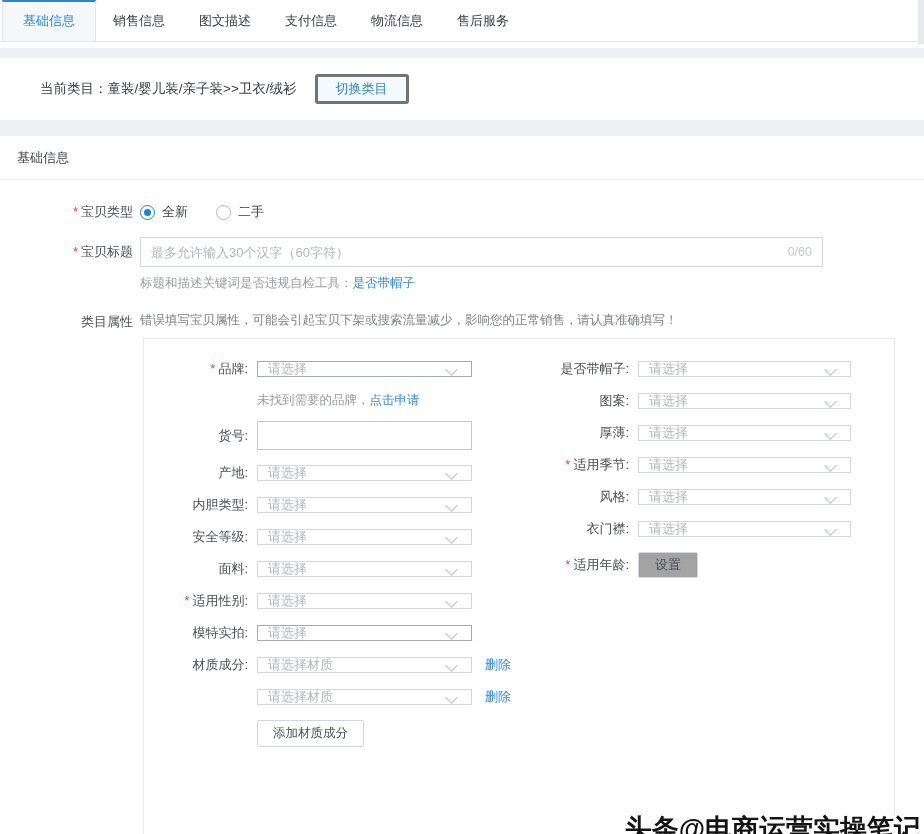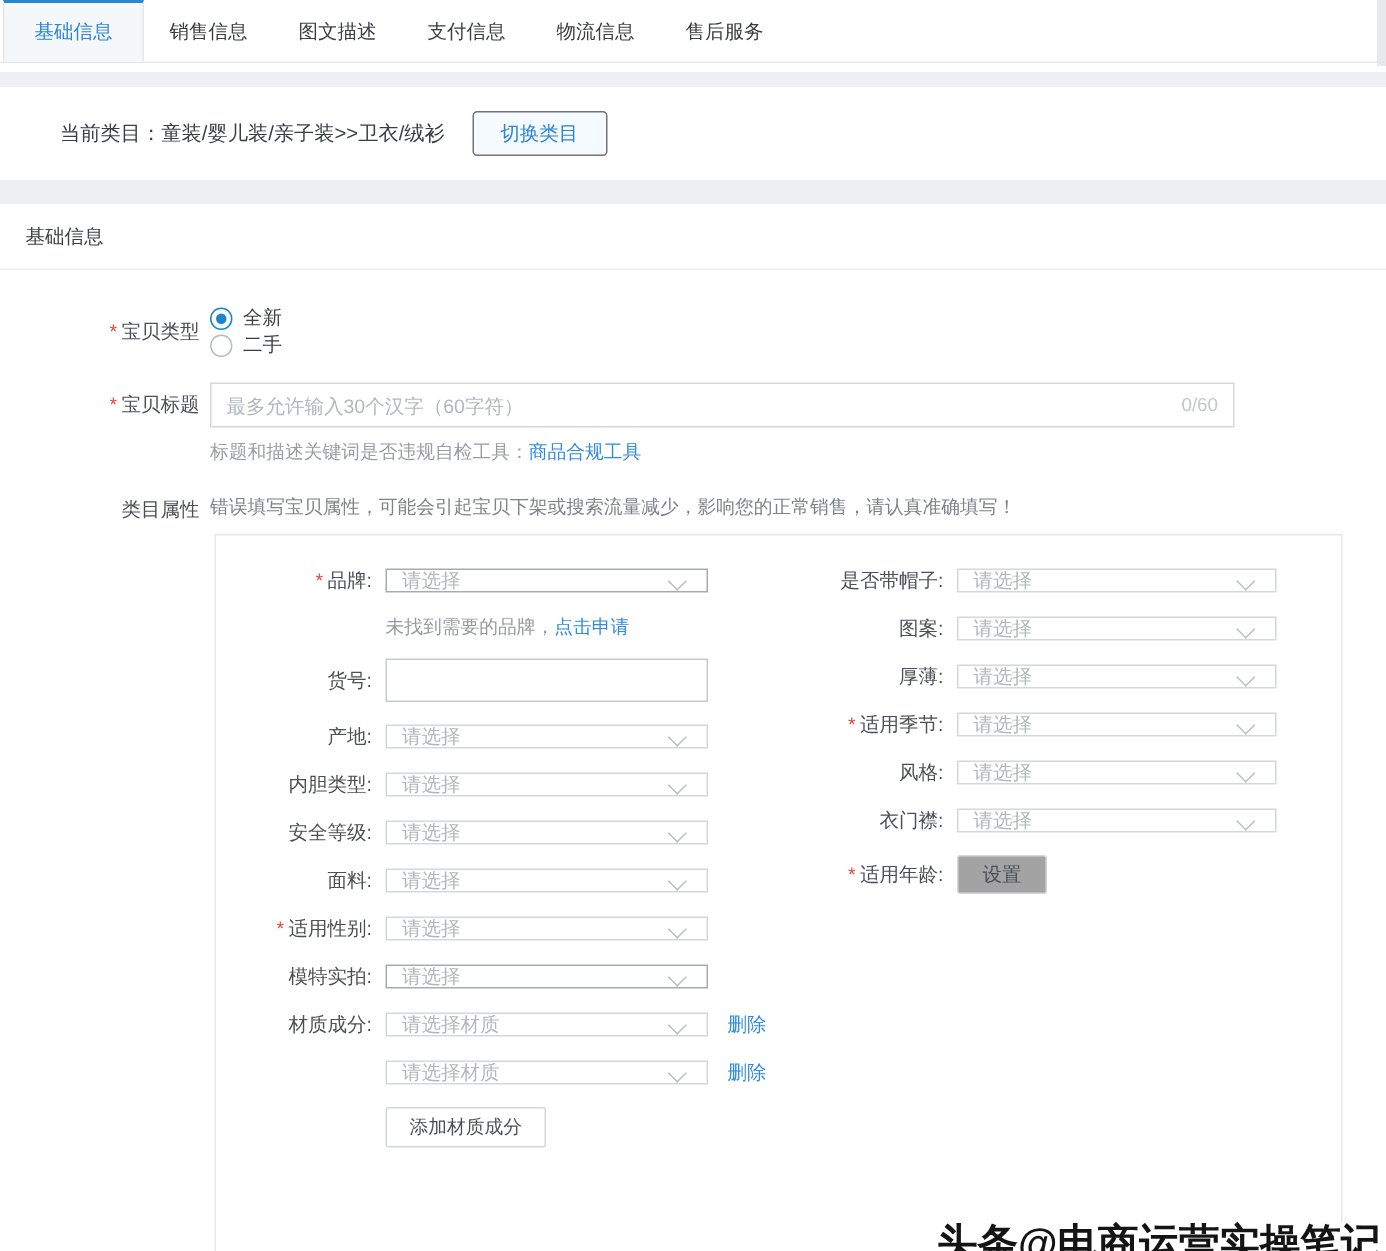--- a/index.html
+++ b/index.html
@@ -31,30 +31,30 @@
     line-height:38px;padding:0 20px;margin-left:2px;
   }
   .scroll-nub{position:absolute;top:0;right:0;width:6px;height:44px;background:#e7e9ec;}
   .band{height:10px;background:var(--gray_band);margin-top:6px;}
   .band2{height:16px;background:var(--gray_band);}
   
   .catrow{height:62px;background:#fff;display:flex;align-items:center;padding-left:40px;}
   .catrow .cat-text{color:#3a3d42;font-size:13.5px;}
   .switch-btn{
     margin-left:18px;height:30px;padding:0 18px;background:#f4faff;
-    border:1px solid #737373;border-radius:3px;color:var(--accent);
+    border:3px solid #737373;border-radius:3px;color:var(--accent);
     font-size:13px;cursor:pointer;font-family:inherit;
   }
   
   .section-head{padding:13px 0 12px 17px;border-bottom:1px solid #eceef1;font-size:13px;color:#3a3d42;}
   
   .frow{display:flex;align-items:center;}
   .flbl{width:133px;text-align:right;flex:none;color:#4c4f54;padding-left:32px;}
   .req::before{content:"*";color:var(--required_red);margin-right:3px;font-style:normal;}
-  .radio-group{display:flex;align-items:center;margin-left:7px;flex-direction:column;}
+  .radio-group{display:flex;align-items:center;margin-left:7px;}
   .radio{display:flex;align-items:center;margin-right:28px;cursor:pointer;}
   .radio .rb{width:15px;height:15px;border-radius:50%;border:1px solid #b6bbc2;background:#fff;position:relative;flex:none;}
   .radio.checked .rb{border-color:#1886ce;}
   .radio.checked .rb::after{content:"";position:absolute;left:3px;top:3px;width:7px;height:7px;border-radius:50%;background:#1886ce;}
   .radio .rlbl{margin-left:7px;color:#3a3d42;}
   .title-row{margin-top:16px;}
   .title-box{margin-left:7px;width:683px;height:30px;border:1px solid var(--border);display:flex;align-items:center;background:#fff;}
   .title-box input{flex:1;border:none;outline:none;height:100%;padding:0 10px;font-size:13px;color:#3a3d42;font-family:inherit;background:transparent;}
   .title-box input::placeholder{color:var(--placeholder);}
   .title-counter{color:#c3c7cd;padding-right:10px;font-size:12.5px;flex:none;}
@@ -146,21 +146,21 @@
 </div>
 
 <div class="frow title-row">
   <span class="flbl req">宝贝标题</span>
   <span class="title-box">
     <input type="text" placeholder="最多允许输入30个汉字（60字符）" style="">
     <span class="title-counter">0/60</span>
   </span>
 </div>
 <div class="helper-line">
-  <span>标题和描述关键词是否违规自检工具：</span><a class="link">商品合规工具</a>
+  <span>标题和描述关键词是否违规自检工具：</span><a class="link">是否带帽子</a>
 </div>
 
 <div class="frow attr-head">
   <span class="flbl">类目属性</span>
   <span class="warn-text">错误填写宝贝属性，可能会引起宝贝下架或搜索流量减少，影响您的正常销售，请认真准确填写！</span>
 </div>
 
 <div class="attr-panel">
 
   <div class="col-left">

